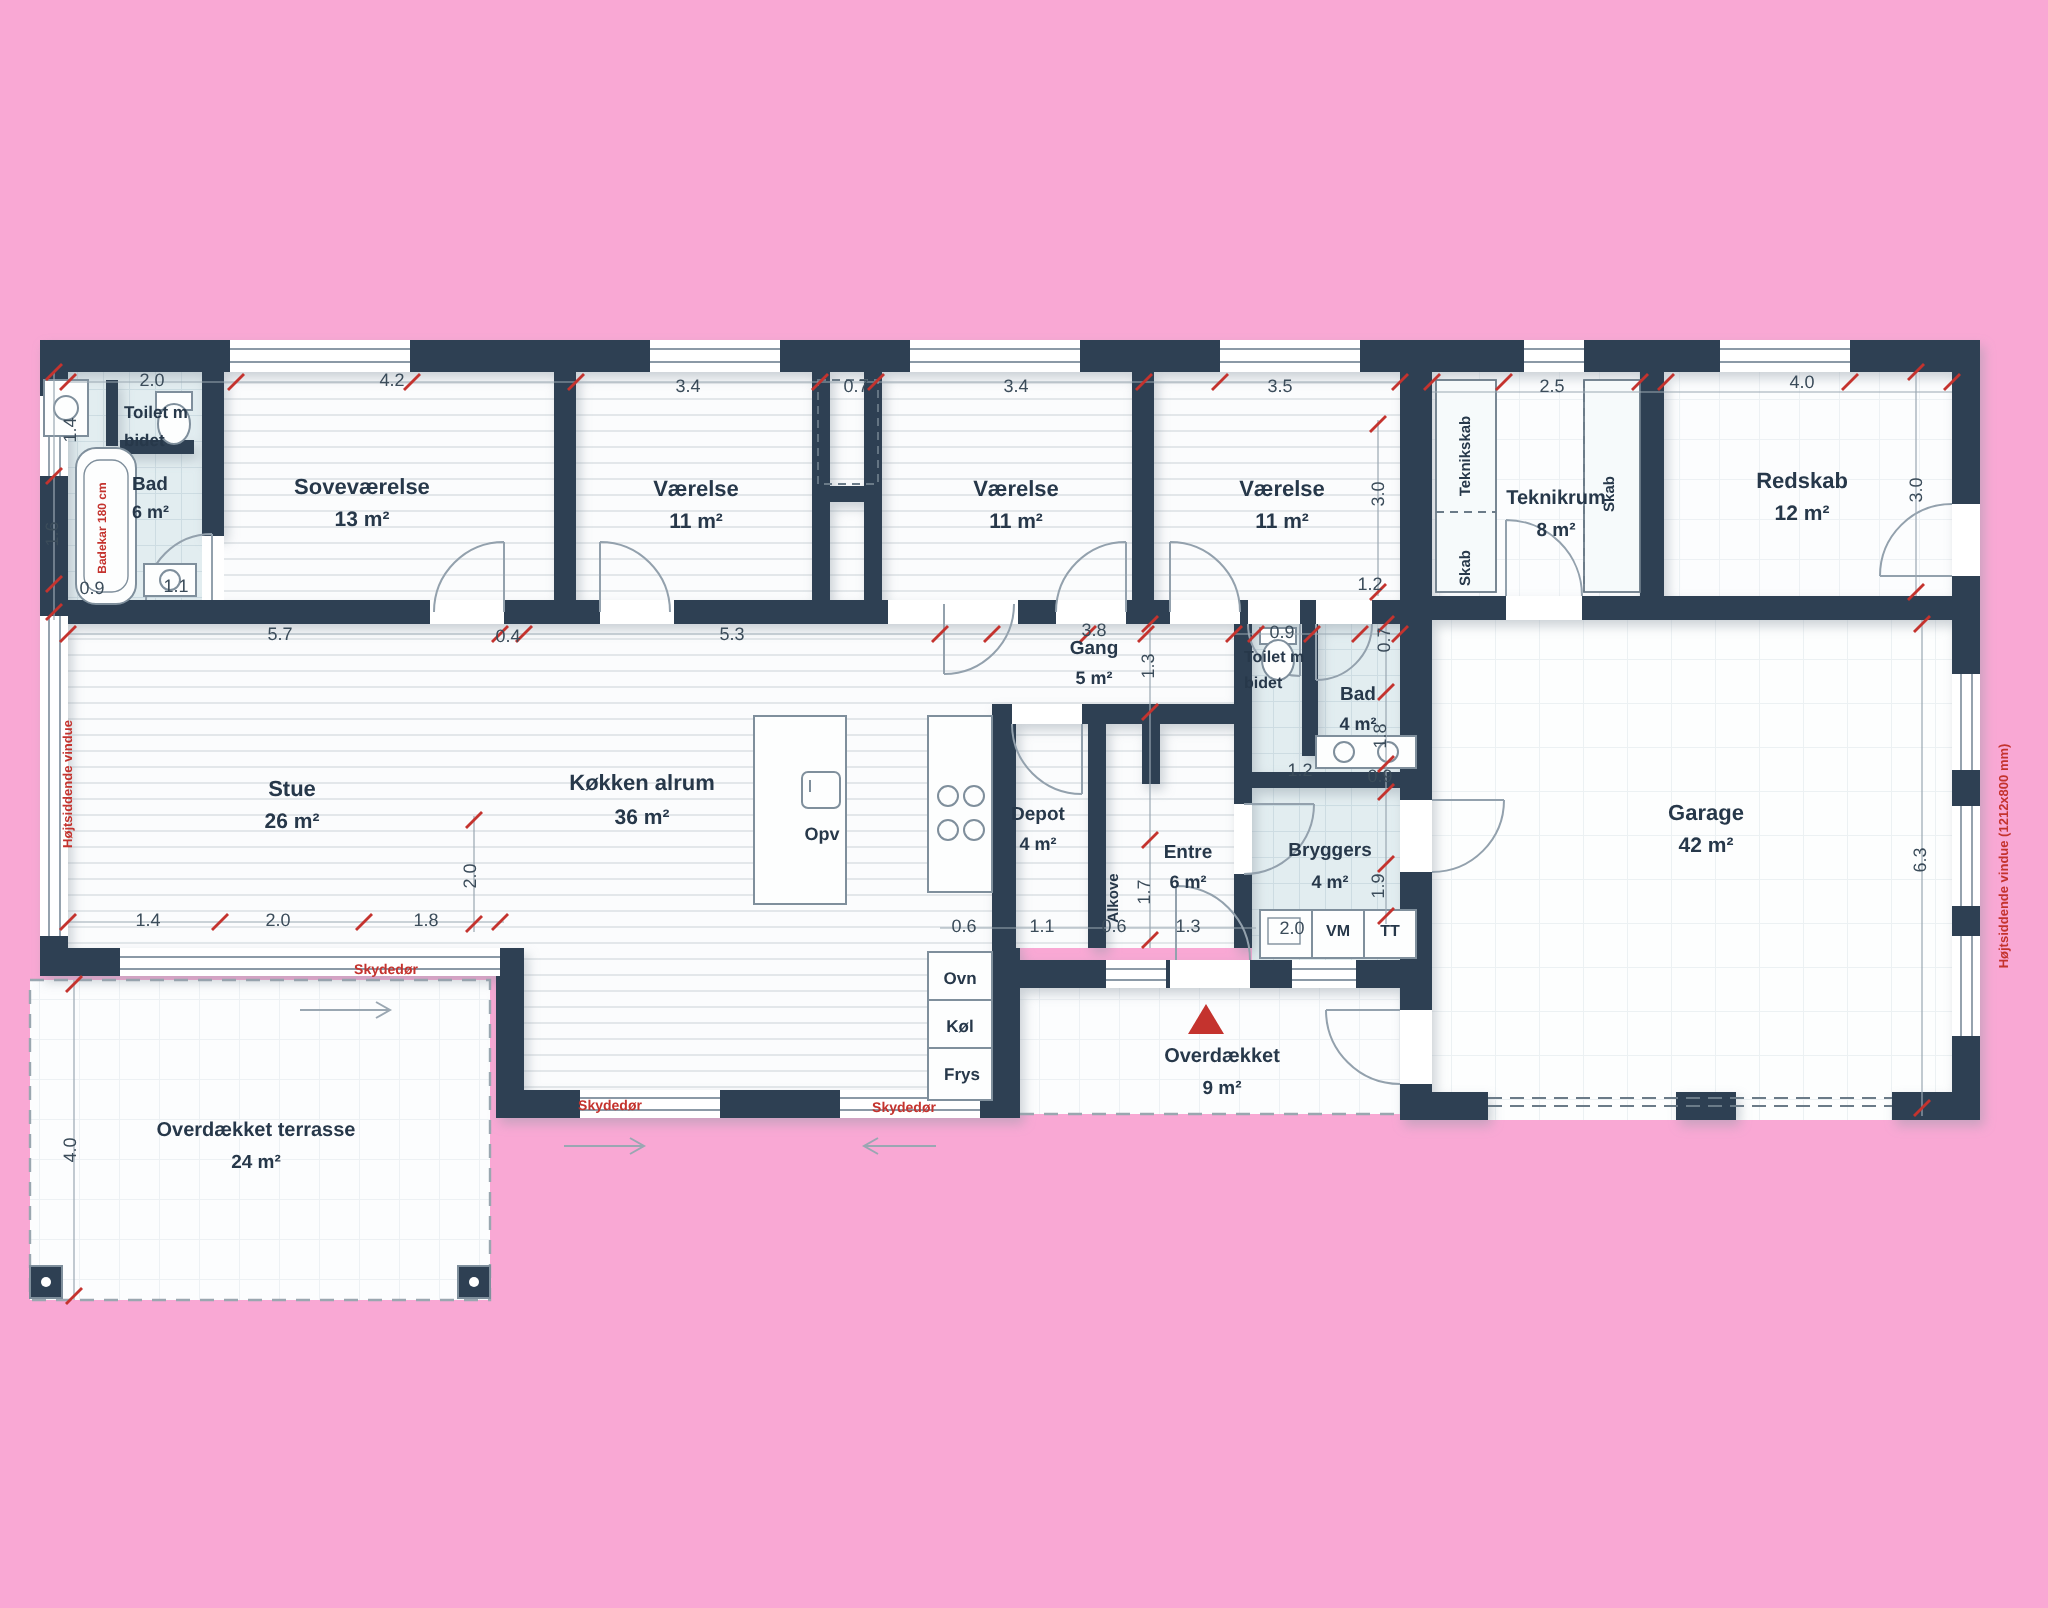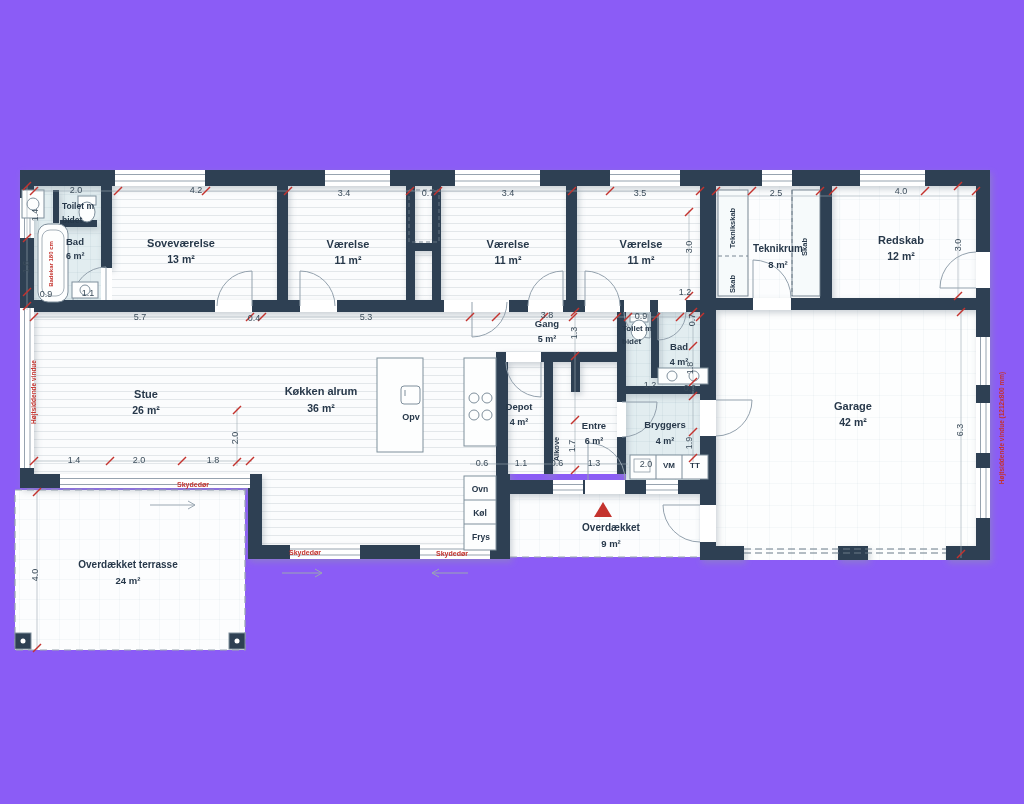--- a/index.html
+++ b/index.html
@@ -1,16 +1,16 @@
 <!DOCTYPE html>
 <html><head>
 <meta charset="utf-8">
 <style>
   html,body{margin:0;padding:0;background:#ffffff;}
-  #stage{position:relative;width:1024px;height:804px;background:#8b5cf6;overflow:hidden;
+  #stage{position:relative;width:1024px;height:804px;background:#f9a8d4;overflow:hidden;
          font-family:"Liberation Sans",sans-serif;}
   svg text{font-family:"Liberation Sans",sans-serif;}
   .room-name{fill:#27384a;font-weight:700;}
   .dim{fill:#3b4c5a;font-size:9px;}
   .red-note{fill:#c4332e;font-weight:700;}
   .closet{fill:#27384a;font-weight:700;}
   .appl{fill:#27384a;font-weight:700;}
 </style>
 </head>
 <body>

